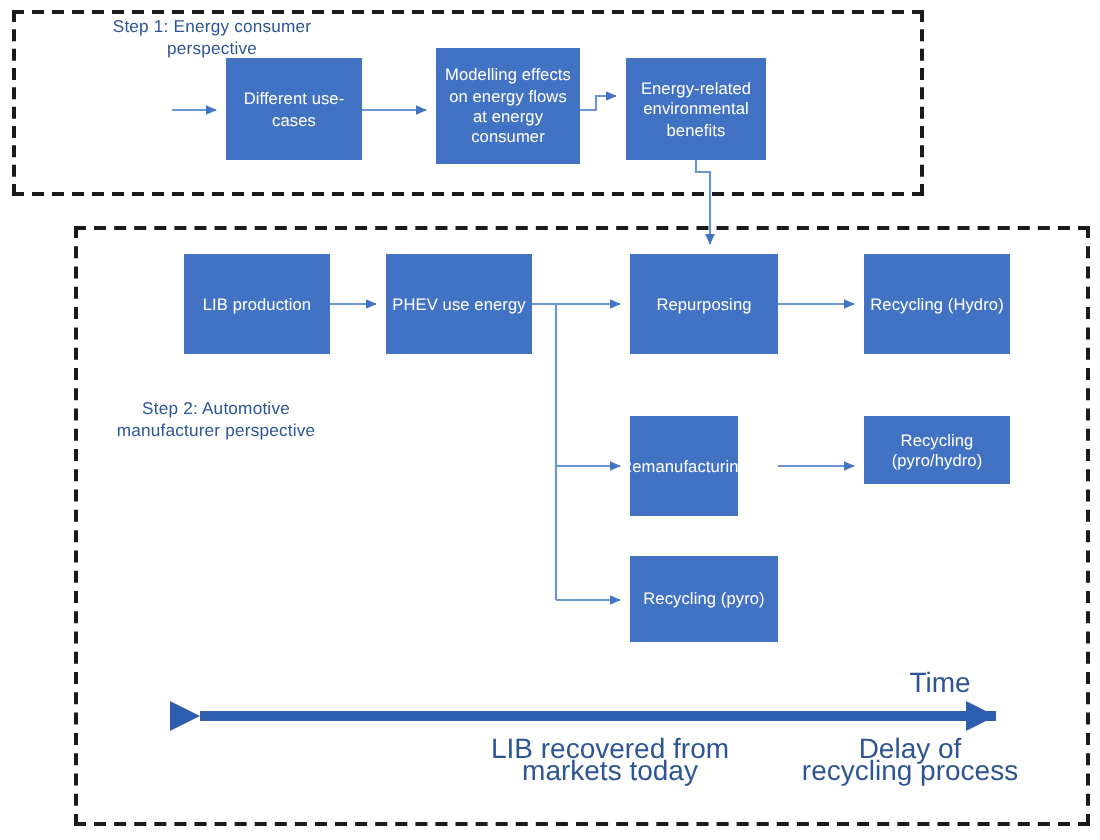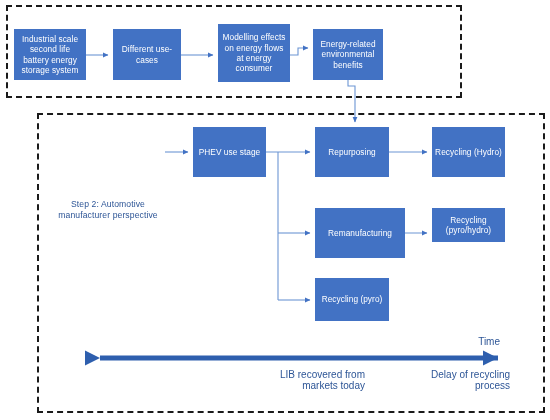--- a/index.html
+++ b/index.html
@@ -54,49 +54,50 @@
   #node-industrial{left:14px;top:29px;width:72px;height:51px;}
   #node-usecases{left:113px;top:29px;width:68px;height:51px;}
   #node-modelling{left:218px;top:24px;width:72px;height:58px;text-align:center;}
   #node-benefits{left:313px;top:29px;width:70px;height:51px;}
 
   
   #node-lib-production{left:92px;top:127px;width:73px;height:50px;}
   #node-phev{left:193px;top:127px;width:73px;height:50px;}
   #node-repurposing{left:315px;top:127px;width:74px;height:50px;}
   #node-recycling-hydro{left:432px;top:127px;width:73px;height:50px;}
-  #node-remanufacturing{left:315px;top:208px;width:90px;height:50px;}
+  #node-remanufacturing{left:315px;top:208px;width:54px;height:50px;}
   #node-recycling-pyrohydro{left:432px;top:208px;width:73px;height:34px;}
   #node-recycling-pyro{left:315px;top:278px;width:74px;height:43px;}
 
   
   #connectors{
     position:absolute;left:0;top:0;width:550px;height:420px;
     pointer-events:none;
   }
 
   
   .time-label{
     position:absolute;
     color:#2d5596;
-    font-size:10px;
+    font-size:14px;
     line-height:11px;
-    text-align:right;
+    text-align:center;
   }
   #label-time{left:440px;top:336px;width:60px;}
   #label-lib-prod{left:85px;top:369px;width:110px;}
   #label-lib-recovered{left:245px;top:369px;width:120px;}
   #label-delay{left:400px;top:369px;width:110px;}
 </style>
 </head>
 <body>
 
 <div id="root">
 
   <div class="dashed-group" id="group-step1"></div>
+  <div class="group-caption" id="caption-step1">Step 1: Energy consumer perspective</div>
 
   <div class="dashed-group" id="group-step2"></div>
   <div class="group-caption" id="caption-step2">Step 2: Automotive manufacturer perspective</div>
 
   <svg id="connectors" viewBox="0 0 550 420" xmlns="http://www.w3.org/2000/svg">
     <defs>
       <marker id="ah" markerWidth="6" markerHeight="6" refX="5" refY="3" orient="auto" markerUnits="userSpaceOnUse">
         <path d="M0,0.6 L5.4,3 L0,5.4 z" fill="#4272C4"></path>
       </marker>
       <marker id="ah-big-r" markerWidth="16" markerHeight="16" refX="15" refY="8" orient="auto" markerUnits="userSpaceOnUse">
@@ -130,26 +131,26 @@
       <path d="M389,152 L427,152" marker-end="url(#ah)"></path>
 
       <path d="M389,233 L427,233" marker-end="url(#ah)"></path>
     </g>
 
     <g>
       <line x1="100" y1="358" x2="498" y2="358" stroke="#2E5FAE" stroke-width="5" marker-start="url(#ah-big-l)" marker-end="url(#ah-big-r)"></line>
     </g>
   </svg>
 
-  <div class="node" id="node-industrial">Industrial scale second life battery energy storage system</div>
   <div class="node" id="node-usecases">Different use-cases</div>
   <div class="node" id="node-modelling">Modelling effects on energy flows at energy consumer</div>
   <div class="node" id="node-benefits">Energy-related environmental benefits</div>
 
-  <div class="node" id="node-phev">PHEV use stage</div>
+  <div class="node" id="node-lib-production">LIB production</div>
+  <div class="node" id="node-phev">PHEV use energy</div>
   <div class="node" id="node-repurposing">Repurposing</div>
   <div class="node" id="node-recycling-hydro">Recycling (Hydro)</div>
   <div class="node" id="node-remanufacturing">Remanufacturing</div>
   <div class="node" id="node-recycling-pyrohydro">Recycling (pyro/hydro)</div>
   <div class="node" id="node-recycling-pyro">Recycling (pyro)</div>
 
   <div class="time-label" id="label-time">Time</div>
   <div class="time-label" id="label-lib-recovered">LIB recovered from markets today</div>
   <div class="time-label" id="label-delay">Delay of recycling process</div>
 

